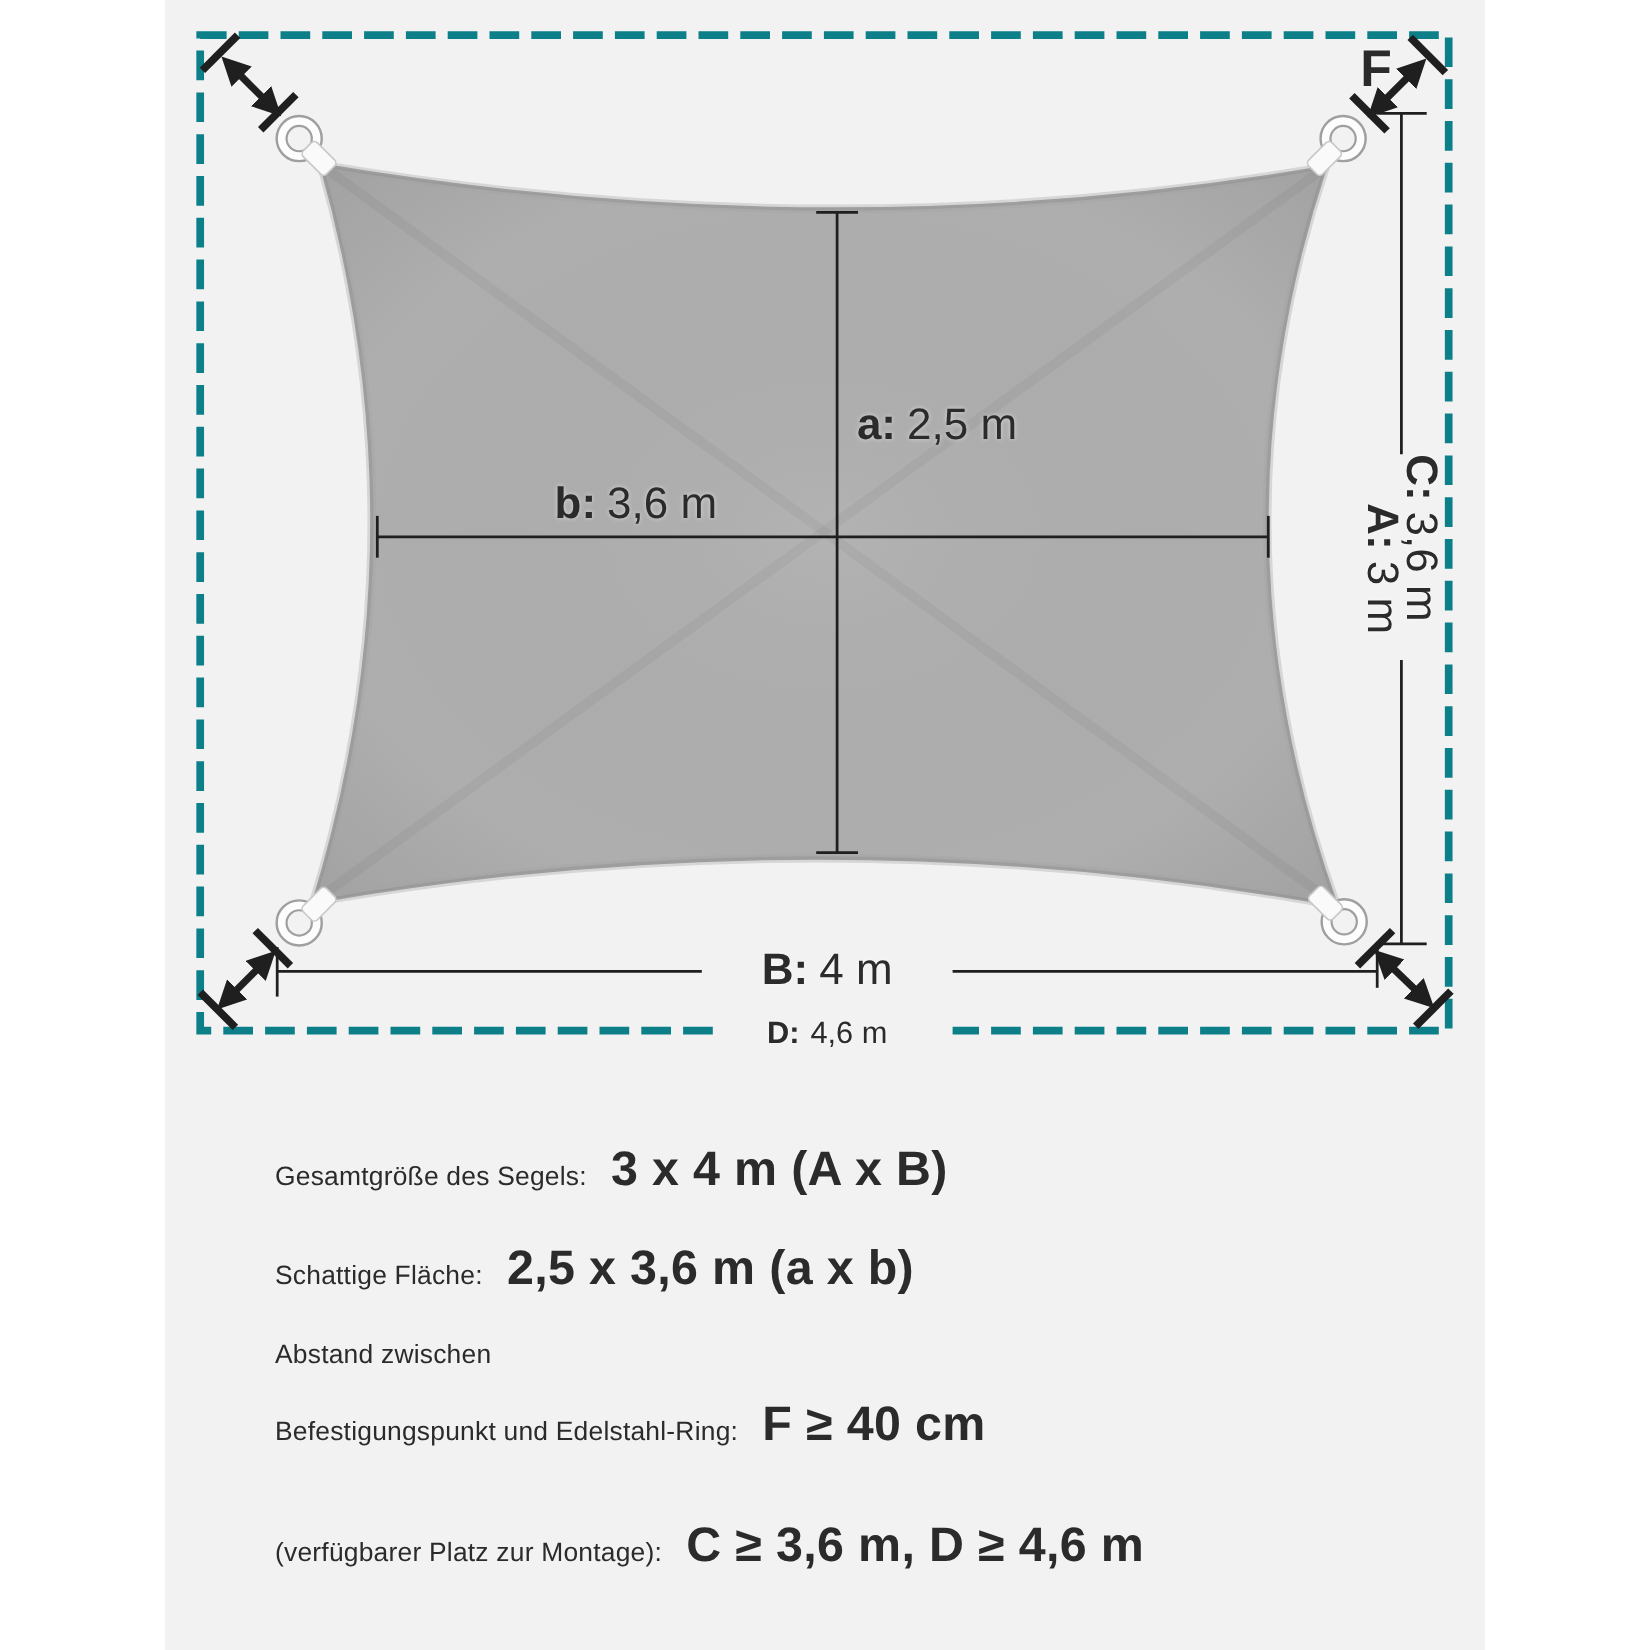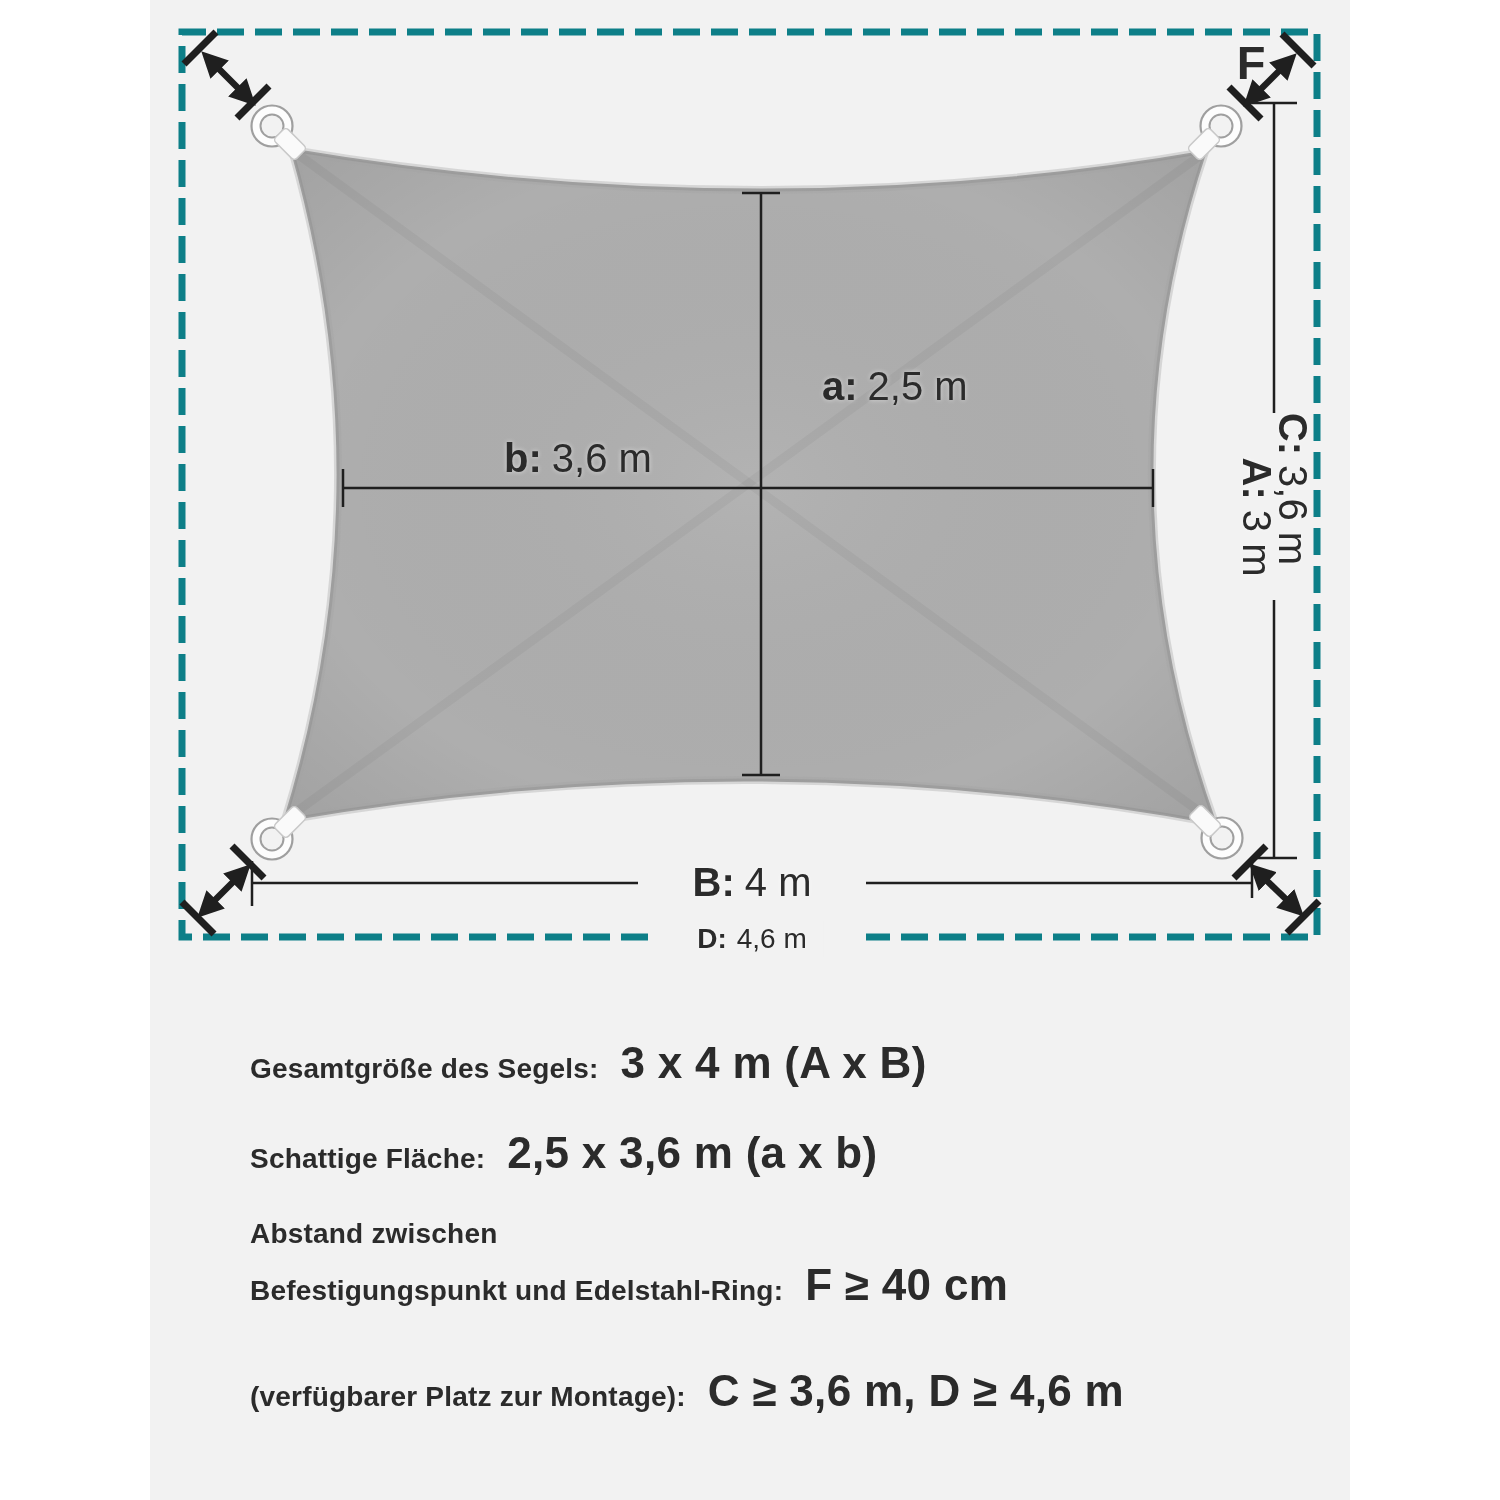--- a/index.html
+++ b/index.html
@@ -7,34 +7,34 @@
               font-family:"Liberation Sans", sans-serif; color:var(--ink); overflow:hidden; }
   .stage { position:absolute; left:0; top:0; width:1500px; height:1500px; }
   .panel { position:absolute; left:150px; top:0; width:1200px; height:1500px; background:var(--panel); }
   svg.diagram { position:absolute; left:0; top:0; width:1500px; height:1500px; }
 
   .dim-label { position:absolute; white-space:nowrap; font-size:40px; color:var(--ink);
                text-shadow:0 0 5px rgba(255,255,255,.55); }
   .dim-label .prefix { font-weight:700; }
   .dim-label .val { font-weight:400; margin-left:10px; }
 
-  .lbl-a { left:822px; top:364px; }
+  .lbl-a { left:779px; top:364px; }
   .lbl-b { left:578px; top:458px; transform:translate(-50%,-50%); }
   .lbl-B { left:752px; top:882px; transform:translate(-50%,-50%); background:var(--panel); padding:2px 16px; }
   .lbl-D { left:752px; top:939px; transform:translate(-50%,-50%); background:var(--panel); padding:2px 16px; font-size:28px; }
   .lbl-C { left:1292px; top:489px; transform:translate(-50%,-50%) rotate(90deg); }
   .lbl-A { left:1256px; top:517px; transform:translate(-50%,-50%) rotate(90deg); }
   .lbl-F { left:1251px; top:62px;  transform:translate(-50%,-50%); font-size:47px; font-weight:700; }
 
   .specs { position:absolute; left:250px; top:0; width:1100px; }
   .spec { position:absolute; left:0; }
   .spec-row { display:flex; align-items:baseline; gap:22px; white-space:nowrap; }
-  .spec-label { font-size:28px; font-weight:700; letter-spacing:.2px; }
+  .spec-label { font-size:24px; font-weight:400; letter-spacing:.2px; }
   .spec-value { font-size:44px; font-weight:700; letter-spacing:.3px; }
-  .spec .line2 { margin-top:10px; }
+  .spec .line2 { margin-top:24px; }
   .s1 { top:1038px; } .s2 { top:1128px; } .s3 { top:1218px; } .s4 { top:1356px; }
 </style>
 </head>
 <body>
 
 <div class="stage">
   <div class="panel"></div>
 
   <svg class="diagram" viewBox="0 0 1500 1500">
     <defs>

